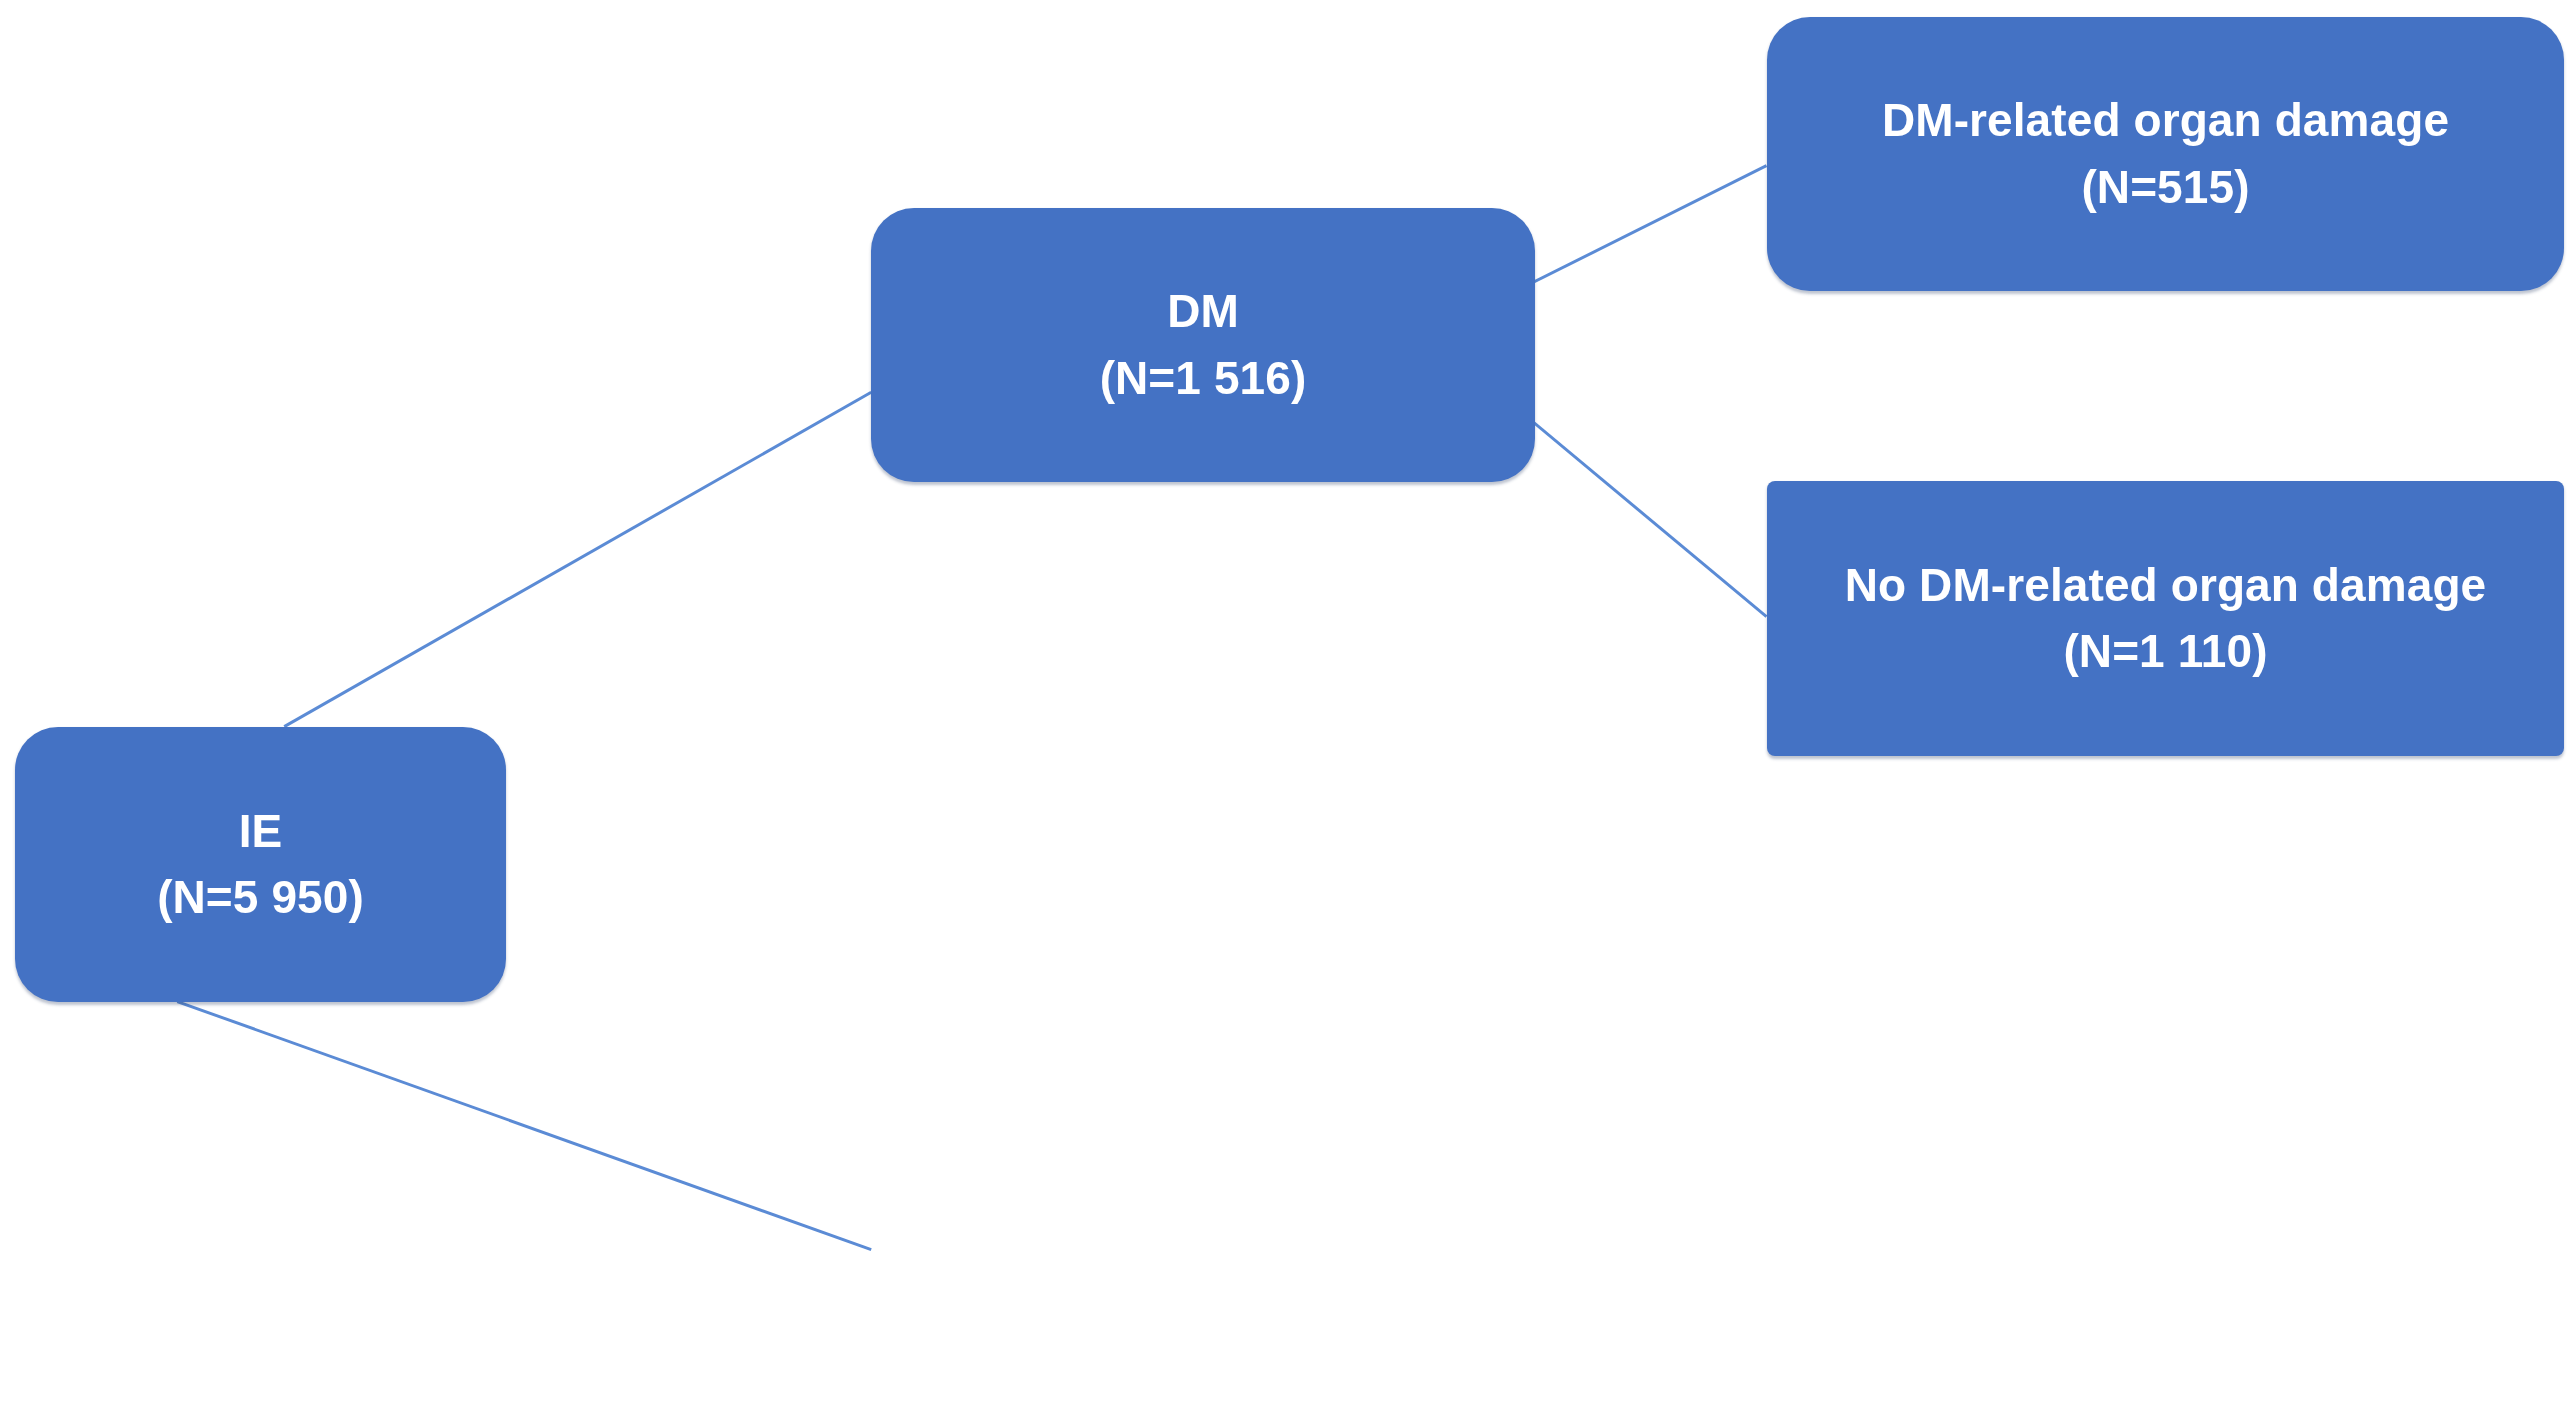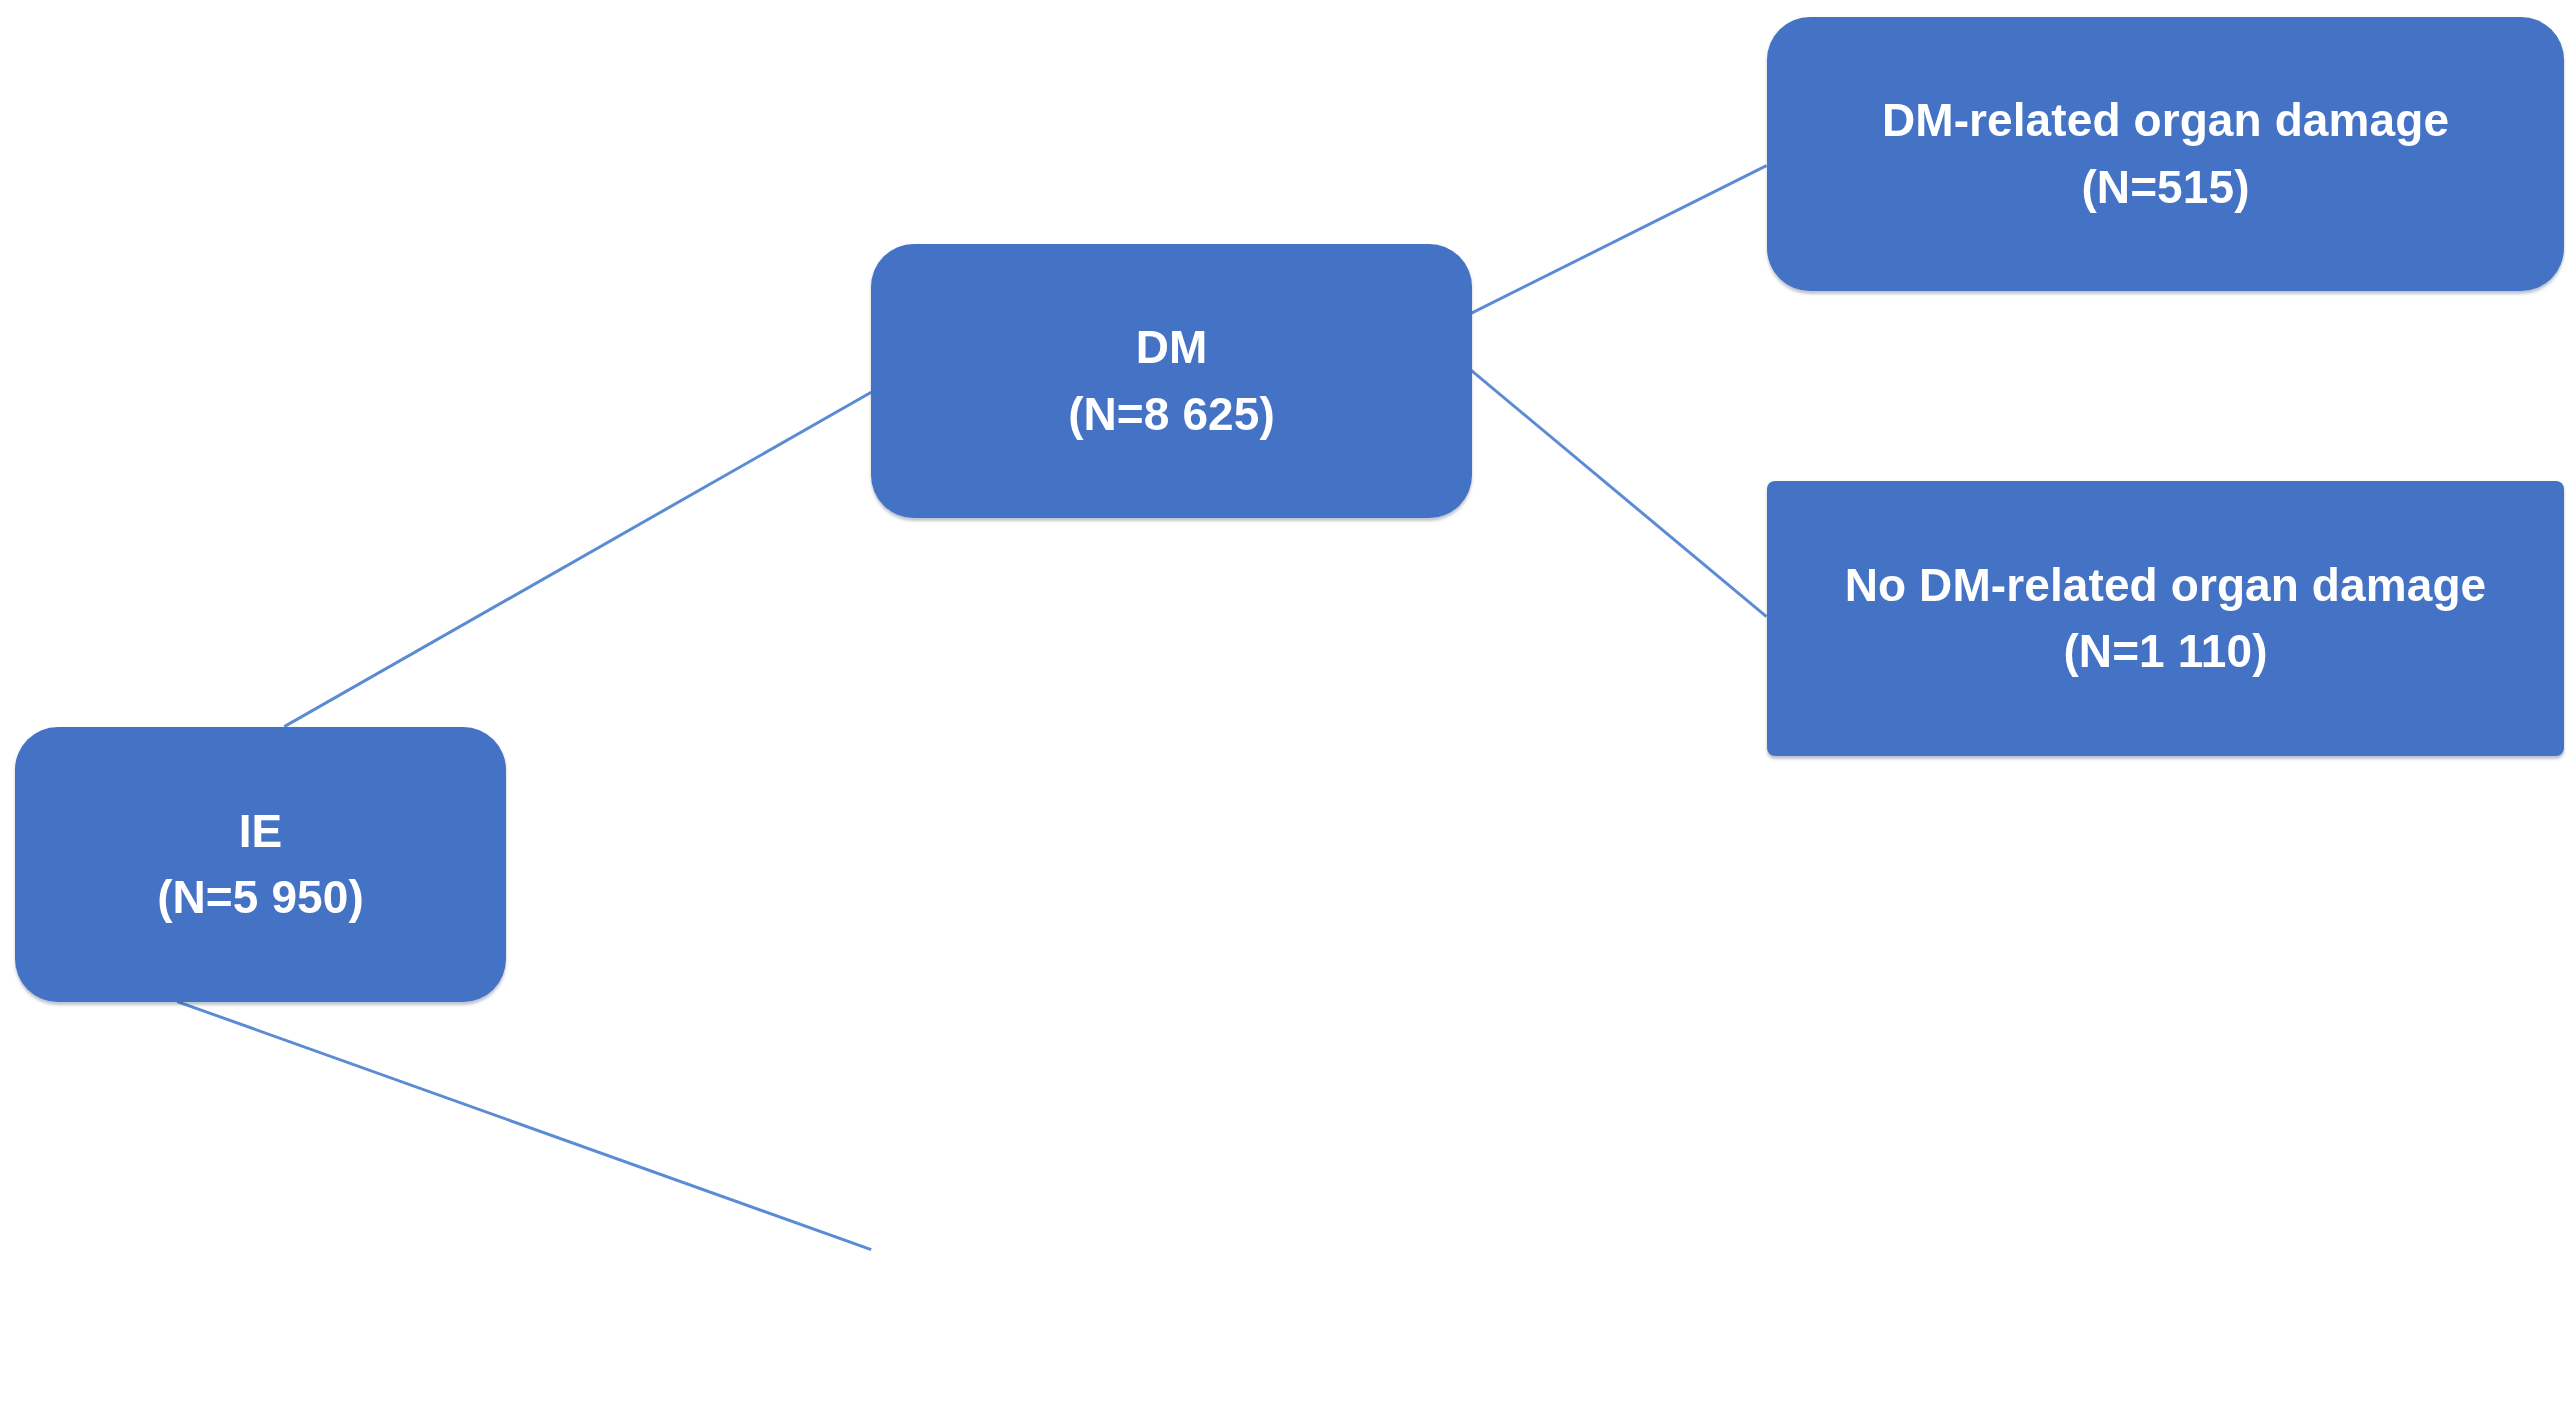--- a/index.html
+++ b/index.html
@@ -43,21 +43,21 @@
   .node .line {
     display: block;
     white-space: nowrap;
   }
   .node.two-line .line.secondary {
     margin-top: 1.5px;
   }
 
   
   #node-ie        { left: 15px;   top: 727px;  width: 491px;  height: 275px; }
-  #node-dm        { left: 871px; top: 208px;  width: 601px;  height: 274px; margin-top: 36px; }
+  #node-dm        { left: 871px; top: 208px;  width: 664px;  height: 274px; }
   #node-nodm      { left: 871px; top: 1137px; width: 573px;  height: 282px; }
   #node-damage    { left: 1767px; top: 17px;   width: 797px; height: 274px; }
   #node-nodamage  { left: 1767px; top: 481px;  width: 797px; height: 275px; border-radius: 8px; }
 </style>
 </head>
 <body>
 
 <div id="canvas">
 
   <svg id="edges" viewBox="0 0 3466 1922">
@@ -71,21 +71,21 @@
     <line x1="1943" y1="468" x2="2377" y2="830" stroke="#5B8BD5" stroke-width="4"></line>
   </svg>
 
   <div class="node two-line" id="node-ie">
     <span class="line primary">IE</span>
     <span class="line secondary">(N=5 950)</span>
   </div>
 
   <div class="node two-line" id="node-dm">
     <span class="line primary">DM</span>
-    <span class="line secondary">(N=8 625)</span>
+    <span class="line secondary">(N=1 516)</span>
   </div>
 
 
   <div class="node two-line" id="node-damage">
     <span class="line primary">DM-related organ damage</span>
     <span class="line secondary">(N=515)</span>
   </div>
 
   <div class="node two-line" id="node-nodamage">
     <span class="line primary">No DM-related organ damage</span>

